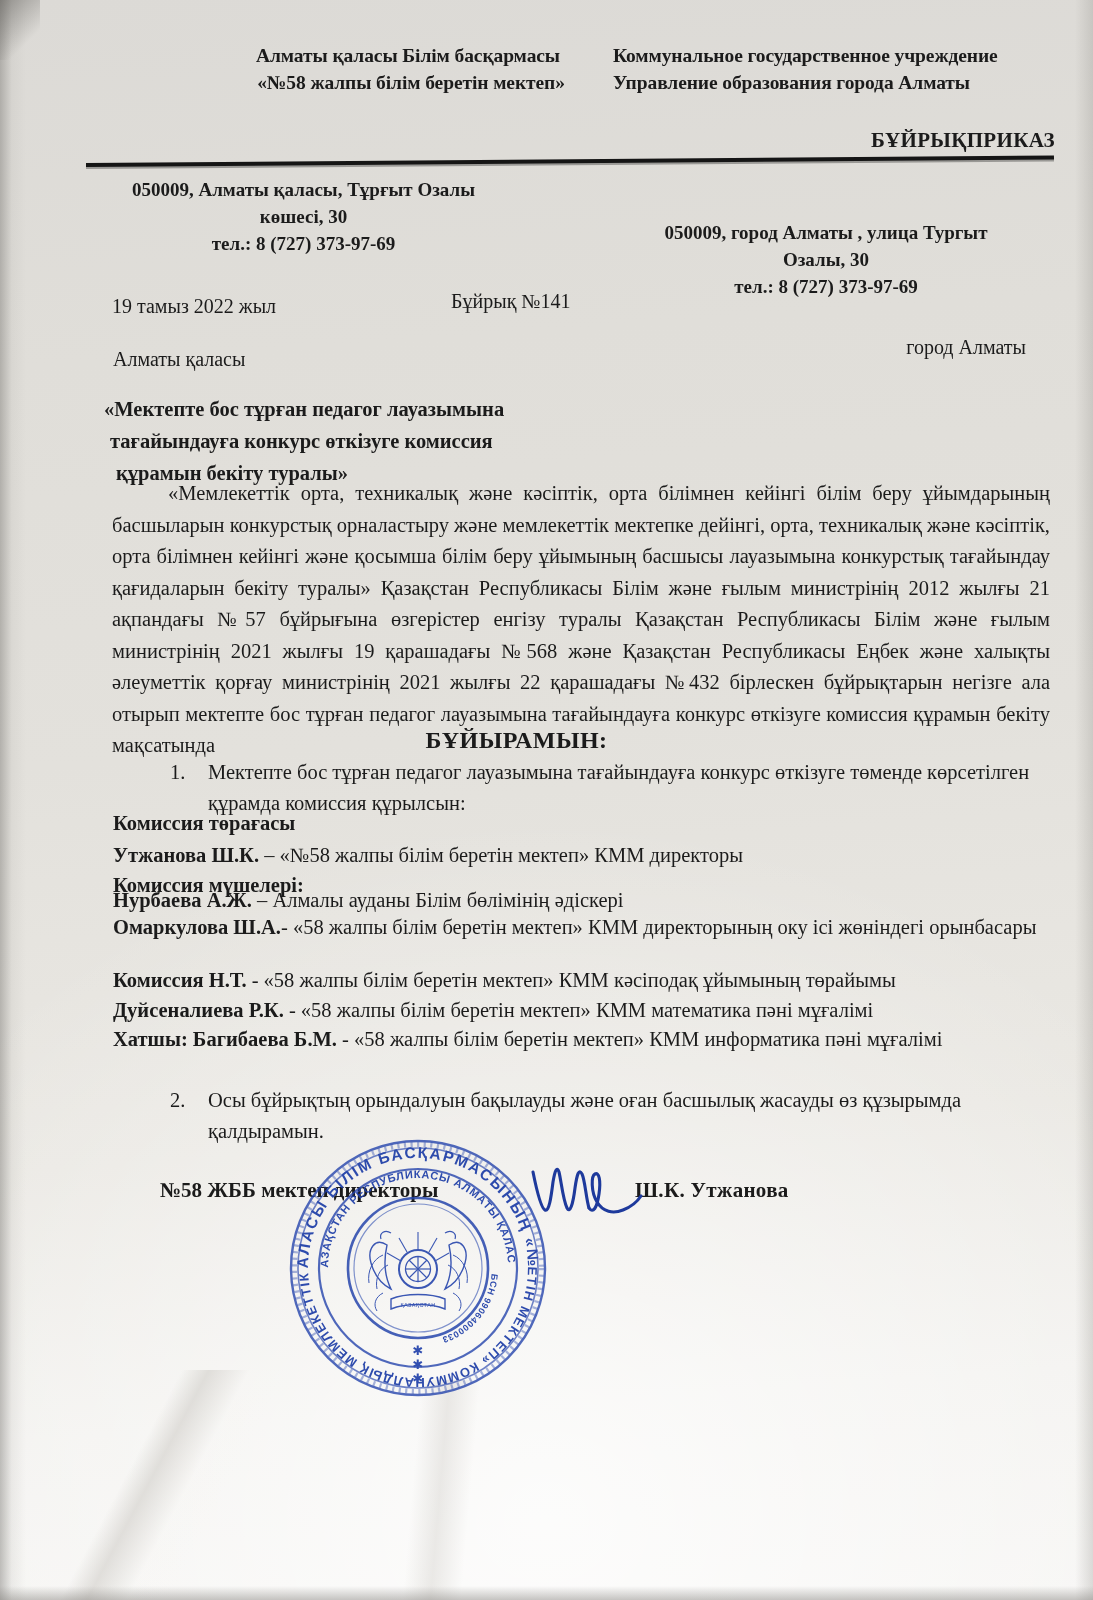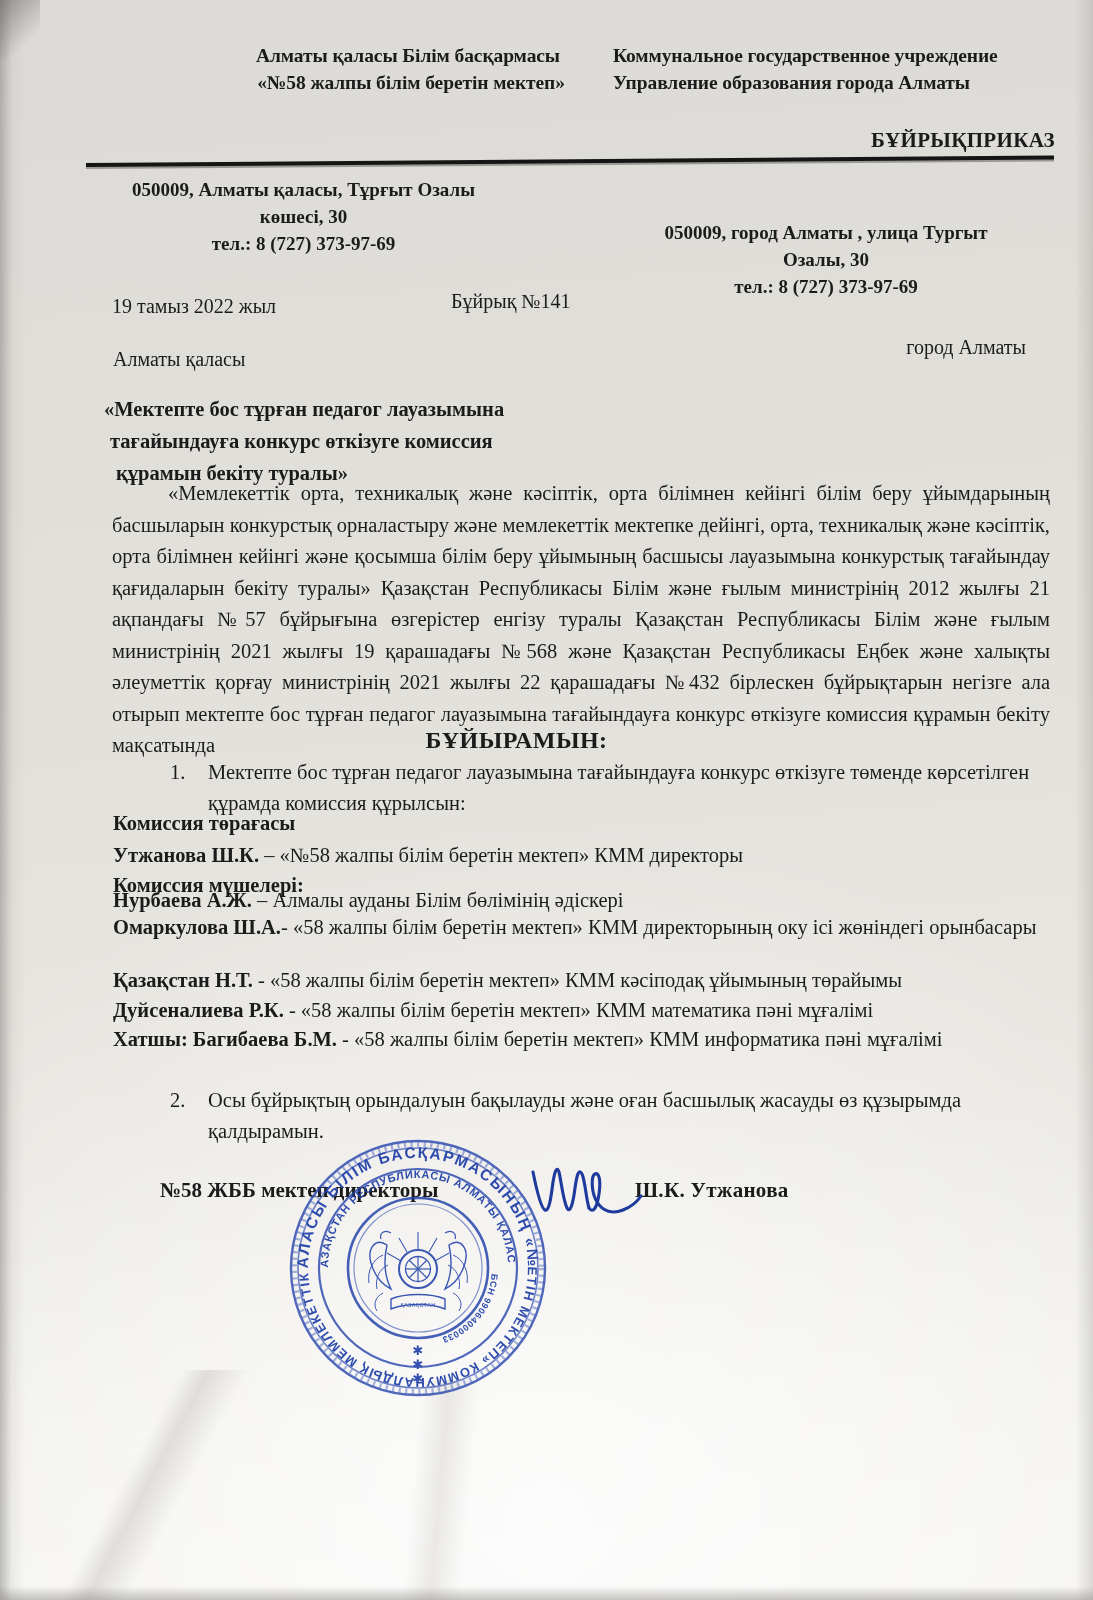--- a/index.html
+++ b/index.html
@@ -346,21 +346,21 @@
     <span class="body">Мектепте бос тұрған педагог лауазымына тағайындауға конкурс өткізуге төменде көрсетілген құрамда комиссия құрылсын:</span>
   </div>
 
   <div class="role-head" id="chair-head">Комиссия төрағасы</div>
   <div class="member" id="chair"><span class="nm">Утжанова Ш.К.</span><span class="ps"> – «№58 жалпы білім беретін мектеп» КММ директоры</span></div>
 
   <div class="role-head" id="members-head">Комиссия мүшелері:</div>
 
   <div class="member" id="m-1"><span class="nm">Нурбаева А.Ж.</span><span class="ps"> – Алмалы ауданы Білім бөлімінің әдіскері</span></div>
   <div class="member" id="m-2"><span class="nm">Омаркулова Ш.А.</span><span class="ps">- «58 жалпы білім беретін мектеп» КММ директорының оку ісі жөніндегі орынбасары</span></div>
-  <div class="member" id="m-3"><span class="nm">Қазақстан Н.Т.</span><span class="ps"> - «58 жалпы білім беретін мектеп» КММ кәсіподақ ұйымының төрайымы</span></div>
+  <div class="member" id="m-3"><span class="nm">Комиссия Н.Т.</span><span class="ps"> - «58 жалпы білім беретін мектеп» КММ кәсіподақ ұйымының төрайымы</span></div>
   <div class="member" id="m-4"><span class="nm">Дуйсеналиева Р.К.</span><span class="ps"> - «58 жалпы білім беретін мектеп» КММ математика пәні мұғалімі</span></div>
   <div class="member" id="m-5"><span class="nm">Хатшы: Багибаева Б.М.</span><span class="ps"> - «58 жалпы білім беретін мектеп» КММ  информатика пәні мұғалімі</span></div>
 
   <div class="num-item" id="item-2">
     <span class="marker">2.</span>
     <span class="body">Осы бұйрықтың орындалуын бақылауды және оған басшылық жасауды  өз құзырымда  қалдырамын.</span>
   </div>
 
   <div id="sign-row">
     <span id="sign-title">№58 ЖББ мектеп директоры</span>

